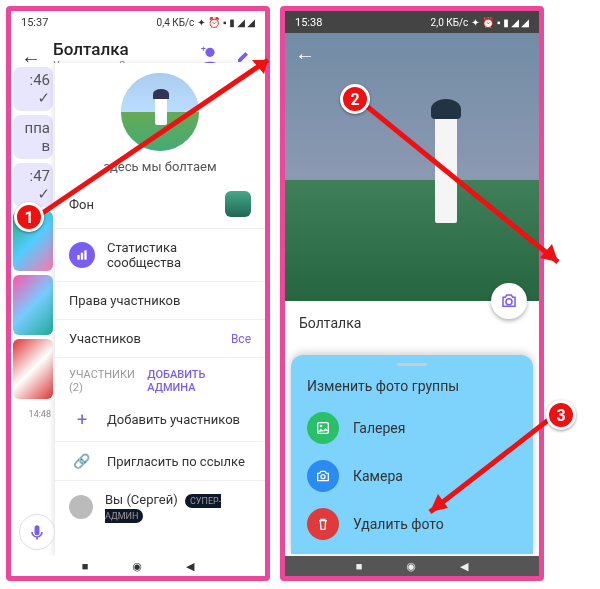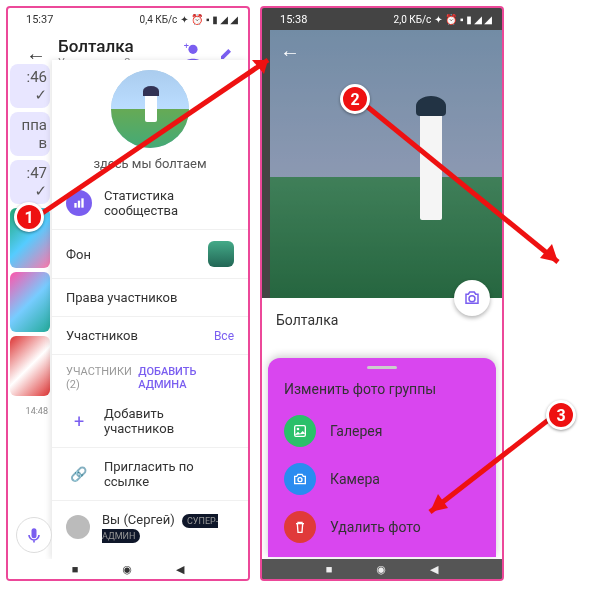--- a/index.html
+++ b/index.html
@@ -1,18 +1,18 @@
 <!DOCTYPE html>
 <html><head>
 <meta charset="utf-8">
 <style>
   * { box-sizing: border-box; margin: 0; padding: 0; font-family: -apple-system, Roboto, Arial, sans-serif; }
   body { background: #fff; width: 600px; height: 589px; overflow: hidden; position: relative; }
   .wrap { display: flex; gap: 10px; padding: 6px; }
-  .phone { width: 244px; height: 575px; border: 2px solid #ec4899; border-radius: 4px; background: #fff; position: relative; overflow: hidden; padding-left: 8px; }
+  .phone { width: 264px; height: 575px; border: 5px solid #ec4899; border-radius: 4px; background: #fff; position: relative; overflow: hidden; }
 
   
   .status { height: 22px; display: flex; align-items: center; justify-content: space-between; padding: 0 10px; font-size: 11px; color: #333; }
   .status.dark { color: #fff; }
   .status .right { display: flex; align-items: flex-end; gap: 3px; font-size: 10px; }
 
   
   .hdr { display: flex; align-items: center; padding: 6px 10px; gap: 12px; }
   .hdr .back { font-size: 20px; color: #333; }
   .hdr .titles { flex: 1; }
@@ -60,21 +60,21 @@
   .photo { position:relative; width:100%; height:268px; background:linear-gradient(#9bd 0%,#bce 55%,#5a7 55%,#385 100%); }
   .photo::after{content:"";position:absolute;inset:0;background:rgba(0,0,0,.25);}
   .photo .tower{position:absolute;left:150px;top:80px;width:22px;height:110px;background:#f5f5f5;border-radius:2px;z-index:1;}
   .photo .tower::before{content:"";position:absolute;top:-14px;left:-4px;width:30px;height:20px;background:#234;border-radius:50% 50% 4px 4px;}
   .photo .back-btn{position:absolute;top:8px;left:10px;color:#fff;font-size:20px;z-index:2;}
   .cam-btn{position:absolute;right:12px;bottom:-18px;width:36px;height:36px;border-radius:50%;background:#fff;box-shadow:0 2px 4px rgba(0,0,0,.3);display:flex;align-items:center;justify-content:center;z-index:3;}
   .cam-btn svg{width:18px;height:18px;fill:#7a5ef0;}
 
   .gname{padding:14px 14px 4px;font-size:14px;color:#333;background:#fff;}
   
-  .sheet{position:absolute;left:6px;right:6px;bottom:22px;background:#d946ef;border-radius:12px 12px 0 0;padding:8px 0 6px;box-shadow:0 -2px 8px rgba(0,0,0,.2);margin-top:7px;}
+  .sheet{position:absolute;left:6px;right:6px;bottom:22px;background:#7dd3fc;border-radius:12px 12px 0 0;padding:8px 0 6px;box-shadow:0 -2px 8px rgba(0,0,0,.2);margin-top:7px;}
   .sheet .handle{width:30px;height:3px;background:#ccc;border-radius:2px;margin:0 auto 6px;}
   .sheet .sh-title{font-size:14px;color:#333;padding:6px 16px 10px;}
   .sheet .sh-row{display:flex;align-items:center;gap:14px;padding:8px 16px;font-size:14px;color:#333;}
   .sheet .sh-ic{width:32px;height:32px;border-radius:50%;display:flex;align-items:center;justify-content:center;}
   .ic-g{background:#2ac06a;} .ic-c{background:#2a8cf0;} .ic-d{background:#e03a3a;}
   .sh-ic svg{width:16px;height:16px;fill:#fff;}
 
   .below{position:absolute;top:290px;left:0;right:0;bottom:20px;background:#fff;}
 
   
@@ -137,33 +137,33 @@
     <div class="panel">
       <div class="avatar-area">
         <div class="avatar">
             <div class="sky"></div>
             <div class="tw"></div>
           </div>
         <div class="descr">здесь мы болтаем</div>
       </div>
 
       <div class="row">
+        <div class="txt">Фон</div>
+        <div class="thumb"></div>
+      </div>
+
+      <div class="row">
         <div class="ico">
           <svg viewBox="0 0 24 24" width="14" height="14" fill="#fff">
               <rect x="4" y="12" width="4" height="8"></rect>
               <rect x="10" y="8" width="4" height="12"></rect>
               <rect x="16" y="4" width="4" height="16"></rect>
             </svg>
         </div>
         <div class="txt">Статистика сообщества</div>
-      </div>
-
-      <div class="row">
-        <div class="txt">Фон</div>
-        <div class="thumb"></div>
       </div>
 
       <div class="row">
         <div class="txt">Права участников</div>
       </div>
 
       <div class="row">
         <div class="txt">Участников</div>
         <div class="end">Все</div>
       </div>

